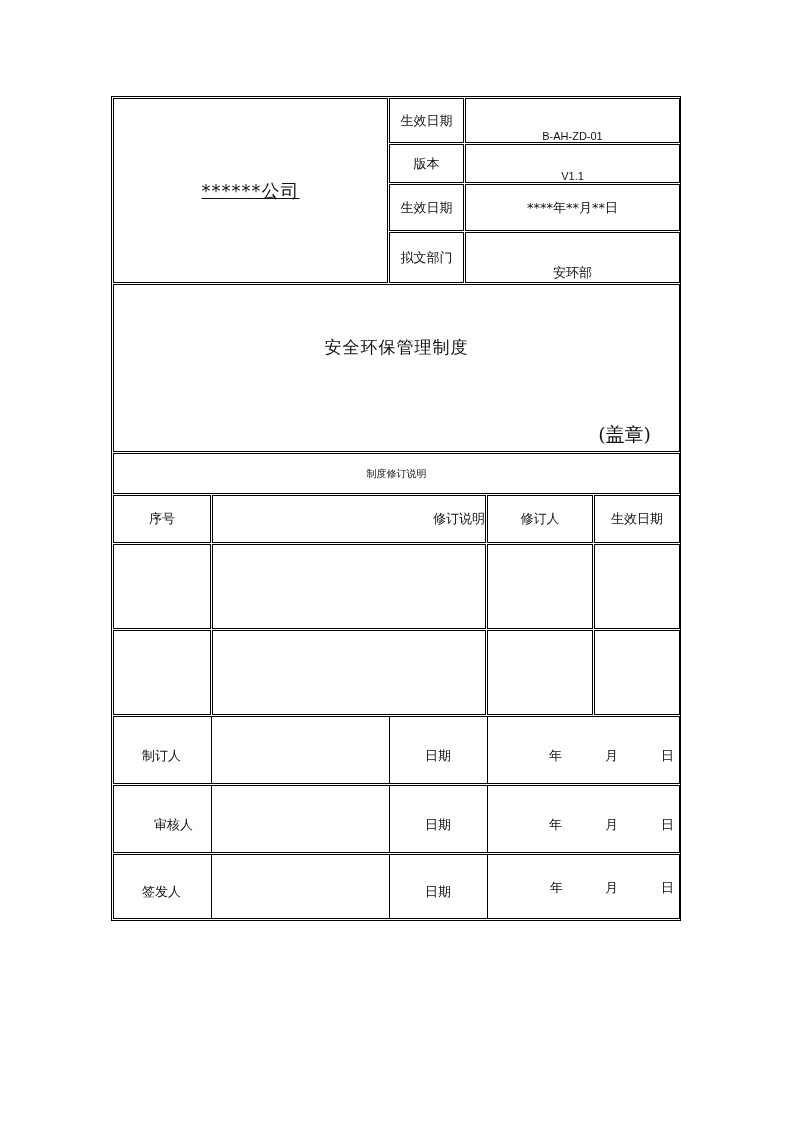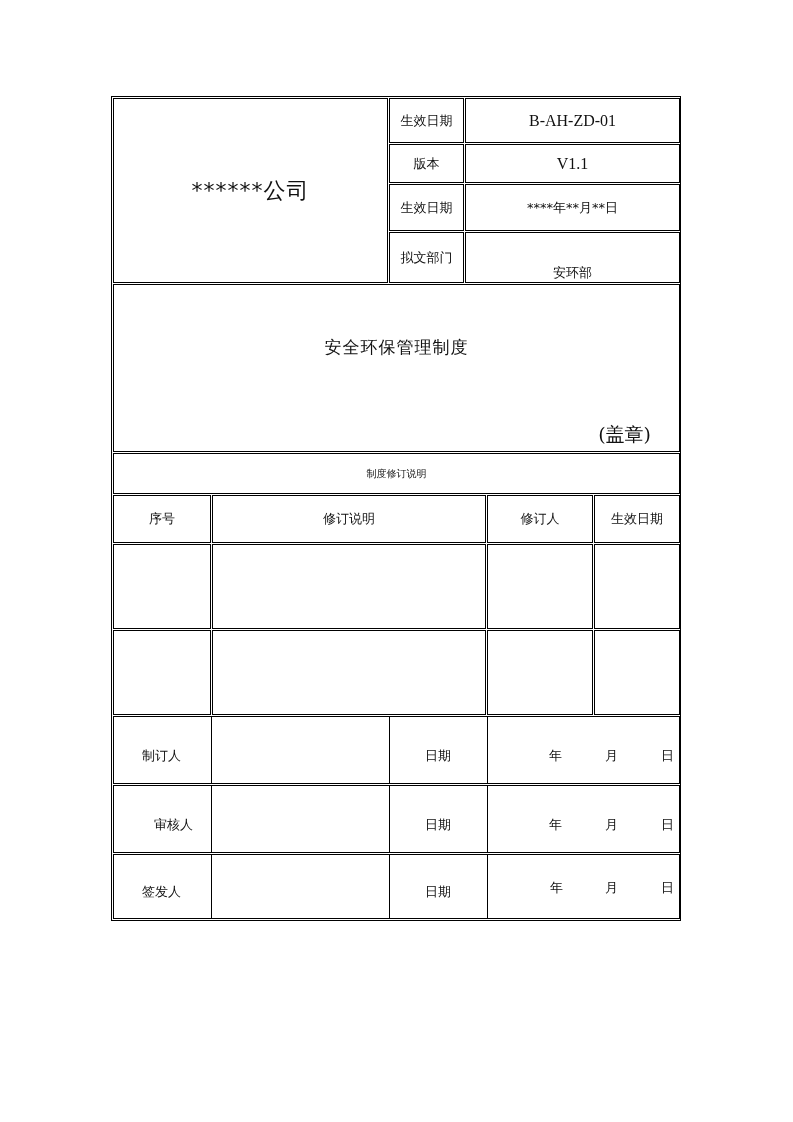--- a/index.html
+++ b/index.html
@@ -4,22 +4,22 @@
 <style>
   html, body { margin: 0; padding: 0; background: #ffffff; }
   body { width: 793px; height: 1122px; position: relative; overflow: hidden;
          font-family: "DejaVu Sans", "Liberation Sans", sans-serif; color: #111; }
   .outer { position: absolute; left: 111px; top: 96px; width: 570px; height: 825px;
            border: 1px solid #000; box-sizing: border-box; }
   .cell { position: absolute; border: 1px solid #000; box-sizing: border-box;
           display: flex; align-items: center; justify-content: center; }
   .s13 { font-size: 13px; }
   .serif { font-family: "DejaVu Serif", "Liberation Serif", serif; }
-  .mono { font-family: Liberation Serif, serif; font-size: 16px; }
-  .company { font-size: 22px; letter-spacing: 1px; }
+  .mono { font-family: Liberation Sans, sans-serif; font-size: 11px; align-items: flex-end; }
+  .company { font-size: 18px; letter-spacing: 1px; text-decoration: underline; }
   .title { font-size: 17px; letter-spacing: 1px; }
   .seal { position: absolute; right: 28px; bottom: 3px; font-size: 19px; }
   .vline { position: absolute; width: 0; border-left: 1px solid #000; }
 </style>
 </head>
 <body>
 
 <div class="outer"></div>
 
 <div class="cell company" style="left:113px; top:98px; width:275px; height:185px;">
@@ -59,21 +59,21 @@
   <span class="seal serif">(盖章)</span>
 </div>
 
 <div class="cell" style="left:113px; top:453px; width:567px; height:41px; font-size:10px;">
   <span>制度修订说明</span>
 </div>
 
 <div class="cell s13" style="left:113px; top:495px; width:98px; height:48px;">
   <span>序号</span>
 </div>
-<div class="cell s13" style="left:212px; top:495px; width:274px; height:48px;">
+<div class="cell s13" style="left:212px; top:495px; width:274px; height:48px;justify-content:flex-end;">
   <span>修订说明</span>
 </div>
 <div class="cell s13" style="left:487px; top:495px; width:106px; height:48px;">
   <span>修订人</span>
 </div>
 <div class="cell s13" style="left:594px; top:495px; width:86px; height:48px;">
   <span>生效日期</span>
 </div>
 
 <div class="cell s13" style="left:113px; top:544px; width:98px; height:85px;">

